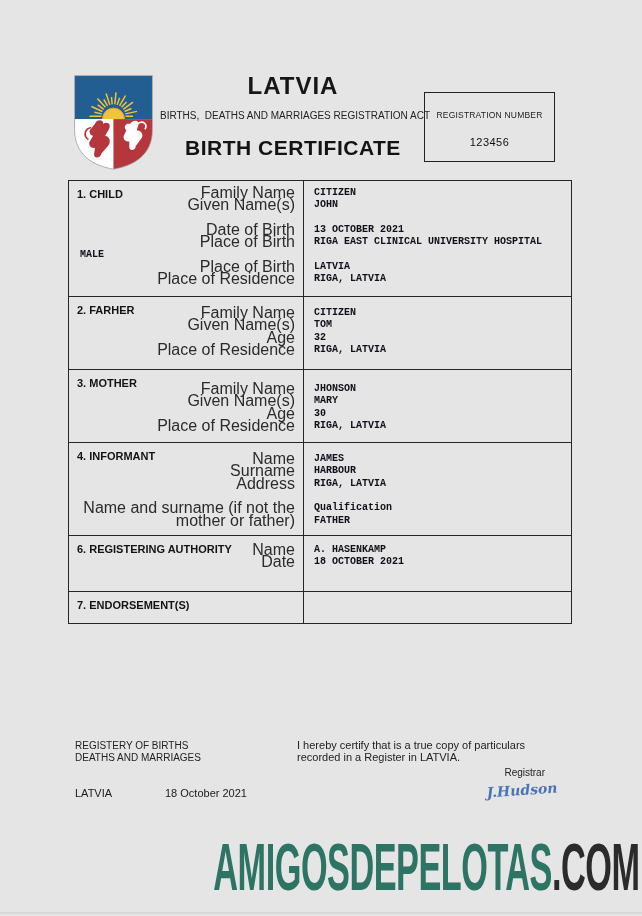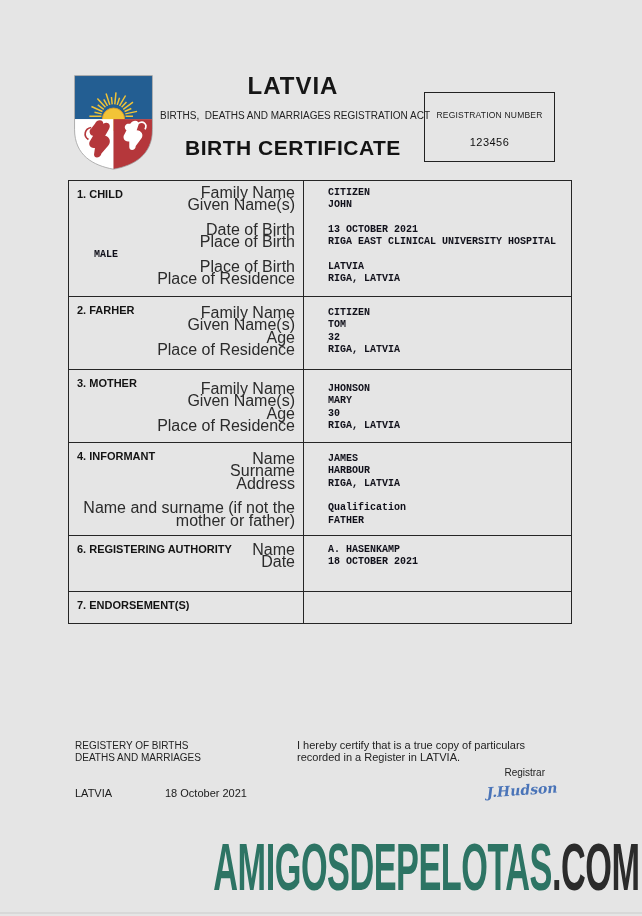--- a/index.html
+++ b/index.html
@@ -19,21 +19,21 @@
   
   .table{position:absolute;left:68px;top:180px;width:502px;border:1.5px solid #262626;box-sizing:content-box;}
   .section{position:relative;border-bottom:1.4px solid #262626;}
   .section:last-child{border-bottom:none;}
   .sec-title{position:absolute;left:8px;top:7px;font-size:11px;font-weight:bold;color:#131313;}
   .divider{position:absolute;left:234px;top:0;bottom:0;width:1.4px;background:#262626;}
   .fields{padding-top:6px;padding-bottom:6px;}
   .frow{display:flex;align-items:flex-start;line-height:12.4px;}
   .frow.bottom{align-items:flex-end;}
   .flabel{flex:0 0 226px;text-align:right;padding-right:8px;font-size:16px;color:#2b2b2b;white-space:pre-line;}
-  .fvalue{flex:1;padding-left:25px;font-family:"Liberation Mono","DejaVu Sans Mono",monospace;
+  .fvalue{flex:1;padding-left:11px;font-family:"Liberation Mono","DejaVu Sans Mono",monospace;
           font-weight:bold;font-size:10px;color:#10101a;white-space:pre-line;}
   .gap{height:12px;}
   .sec-0{min-height:115px}.sec-1{min-height:72px}.sec-2{min-height:72px}.sec-3{min-height:92px}
   .sec-4{min-height:58px}.sec-5{min-height:55px}.sec-6{min-height:31px}
   .sec-1 .fields{padding-top:10px}
   .sec-2 .fields{padding-top:13px}
   .sec-3 .fields{padding-top:10px}
   .sec-4 .fields{padding-top:8px}
   .sec-5 .fields{padding-top:8px}
 

